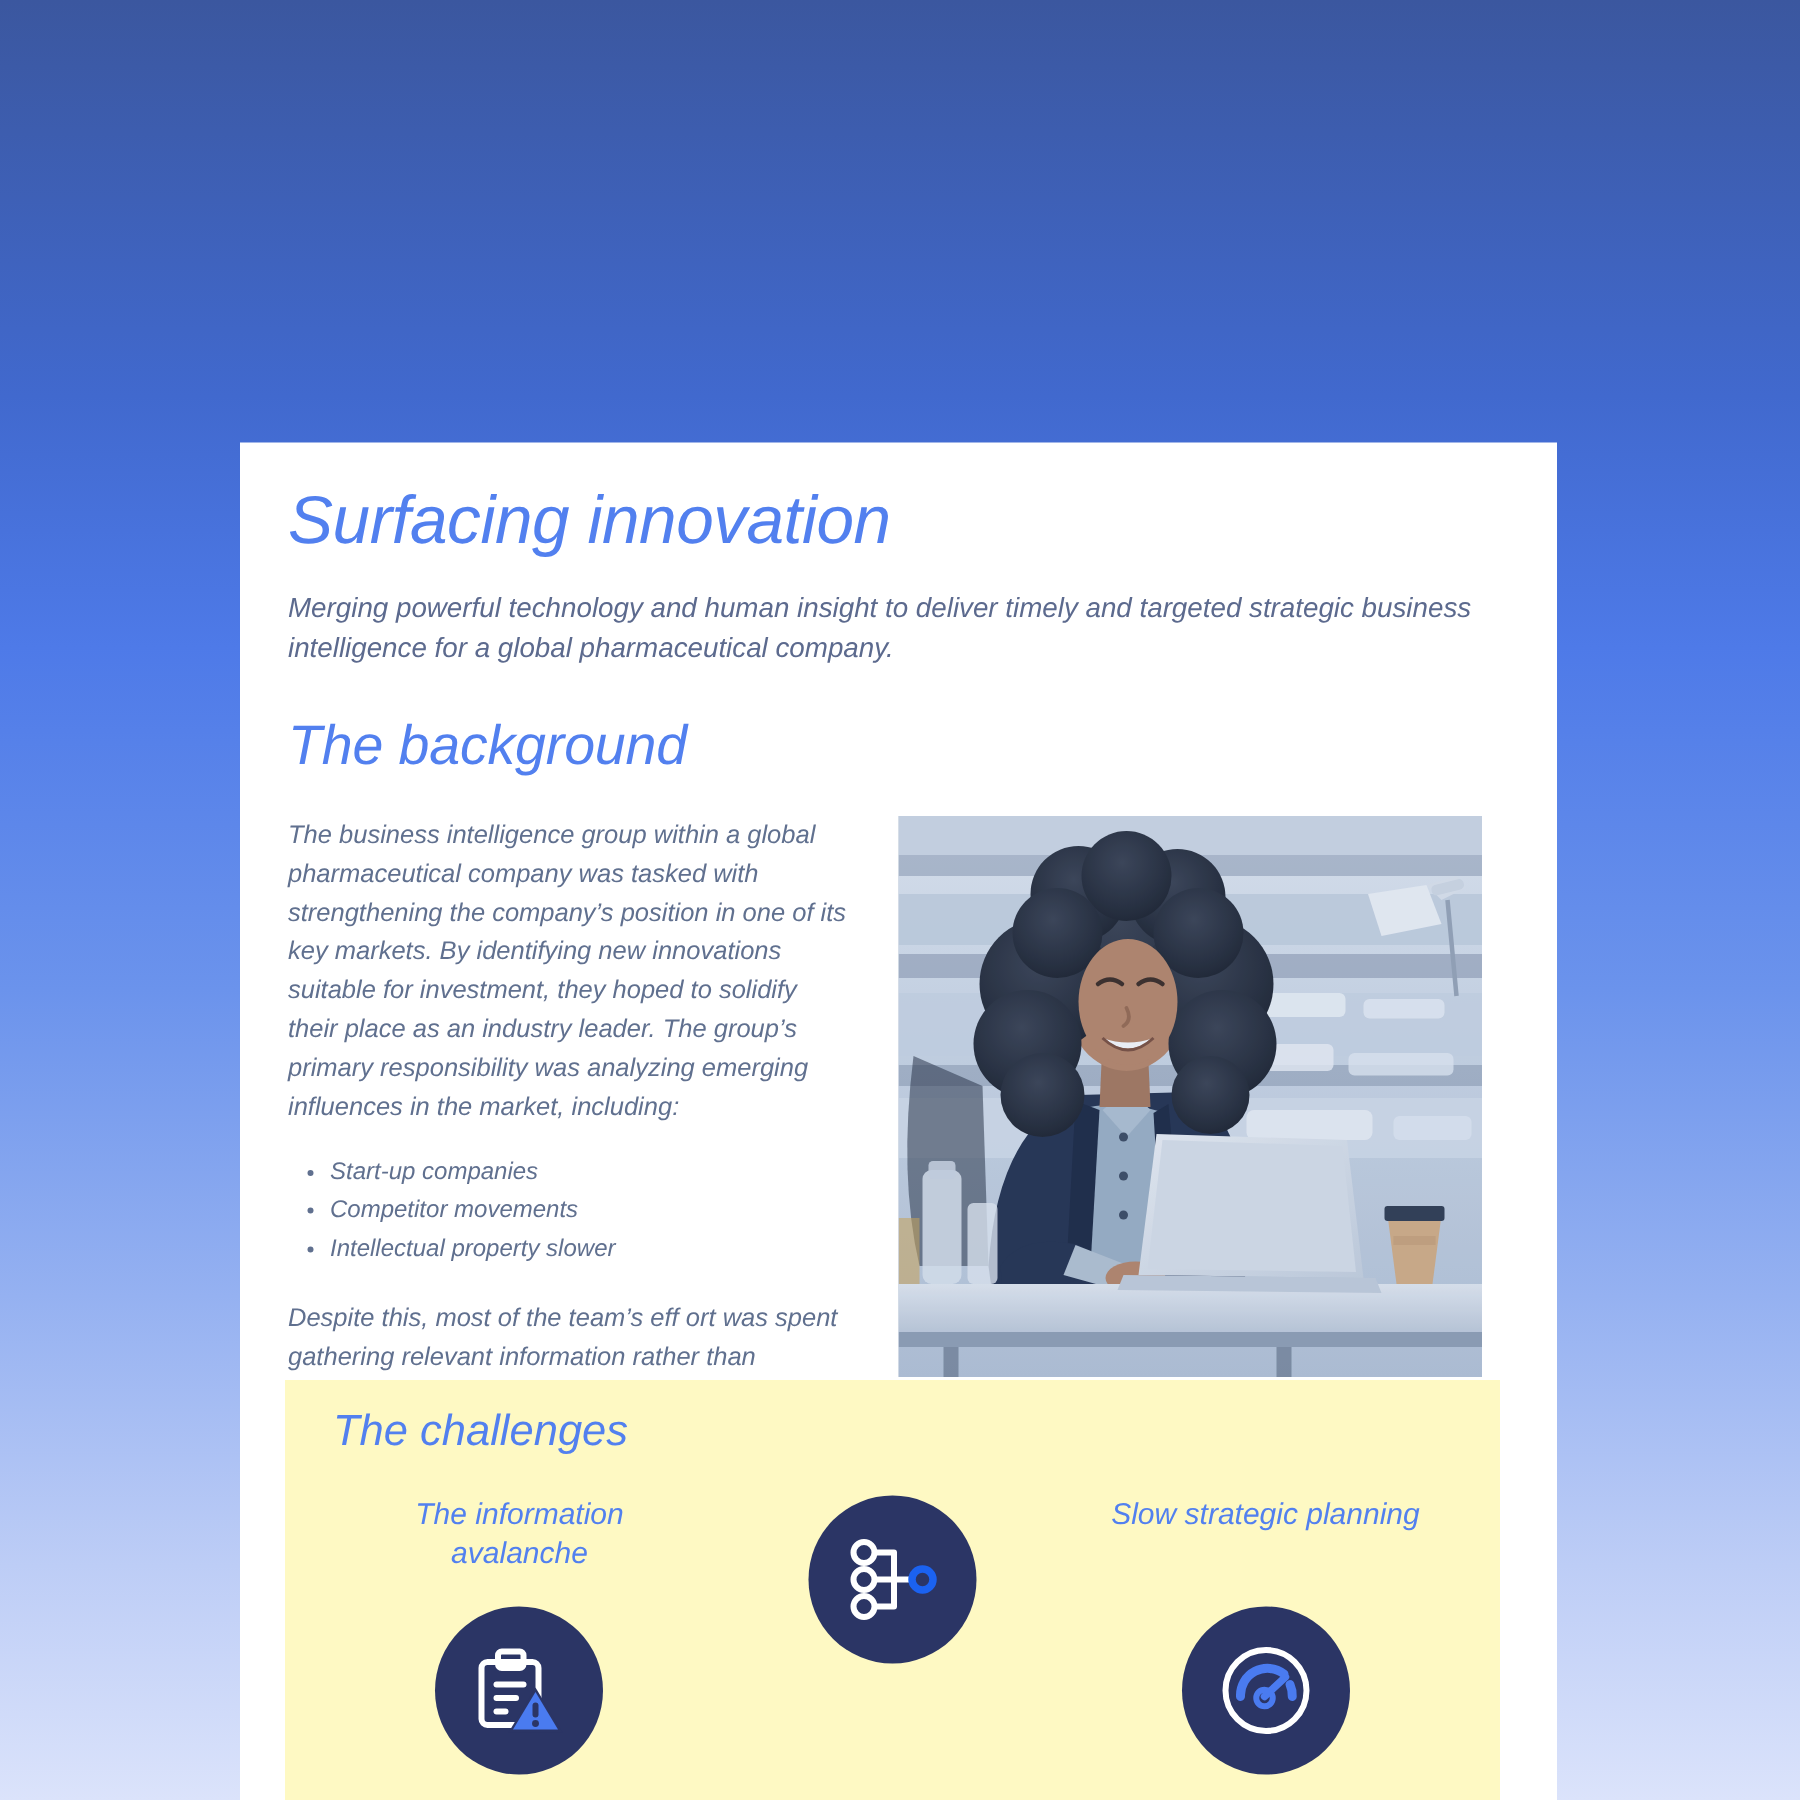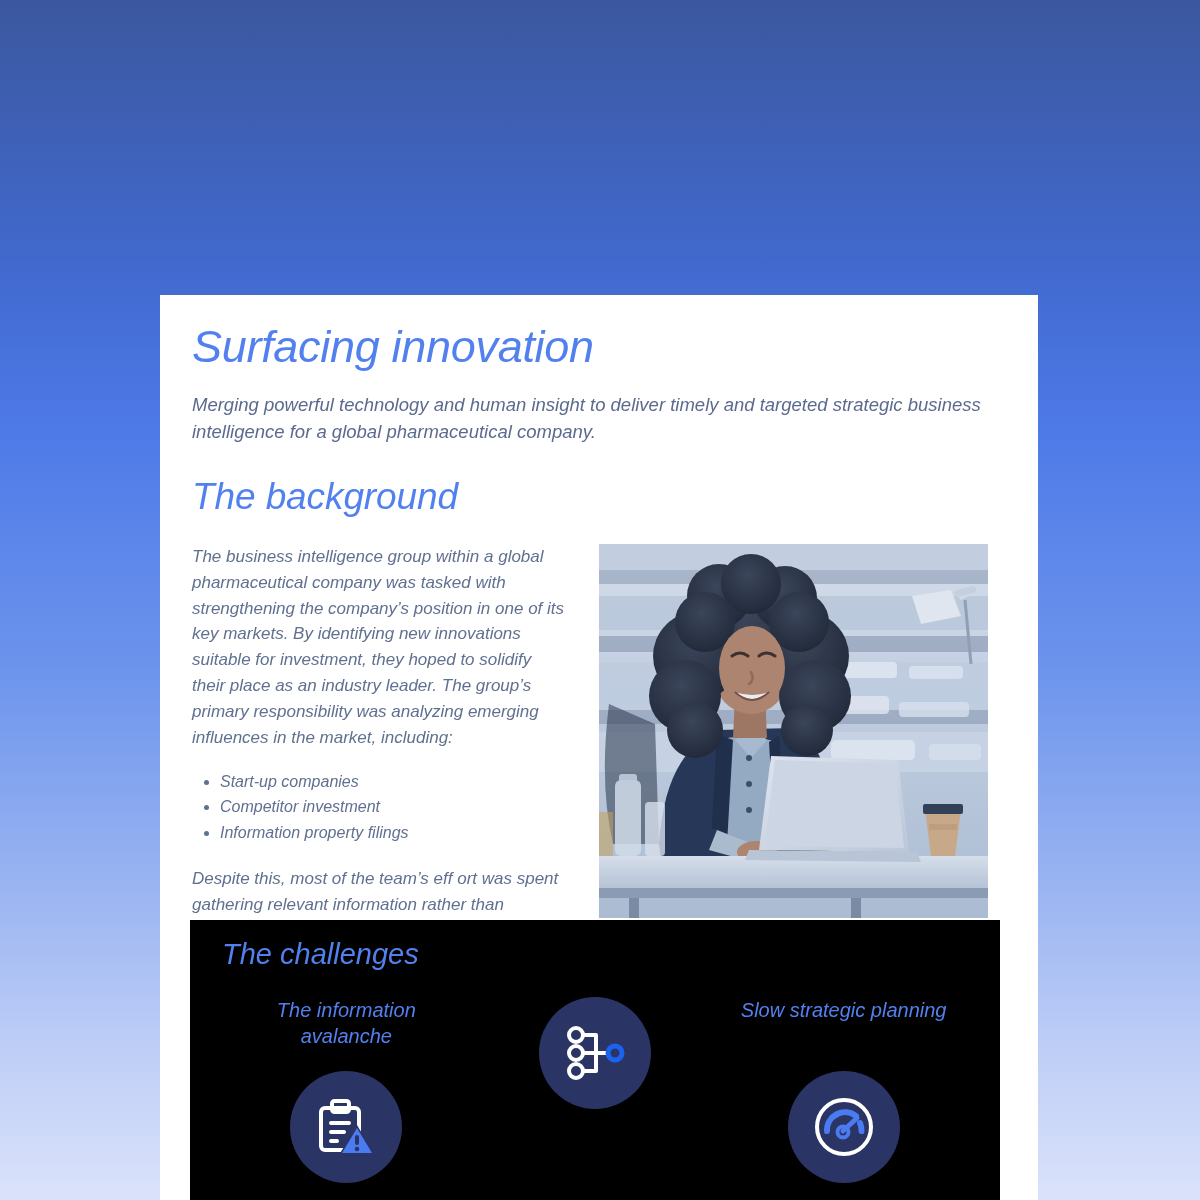--- a/index.html
+++ b/index.html
@@ -106,21 +106,21 @@
   }
   #background-photo svg { display: block; }
 
   
   #challenges-panel {
     position: absolute;
     left: 190px;
     top: 920px;
     width: 810px;
     height: 280px;
-    background: #000000;
+    background: #fef9c3;
     box-sizing: border-box;
     padding: 18px 32px 0 32px;
   }
   #challenges-heading {
     font-size: 29px;
     font-weight: 400;
     color: #5280ef;
     margin: 0 0 26px 0;
   }
   #challenge-items {
@@ -166,22 +166,22 @@
       <p id="subtitle">Merging powerful technology and human insight to deliver timely and targeted strategic business intelligence for a global pharmaceutical company.</p>
 
       <h2 class="section-heading">The background</h2>
 
       <div id="background-columns">
 
         <div id="background-text">
           <p>The business intelligence group within a global pharmaceutical company was tasked with strengthening the company’s position in one of its key markets. By identifying new innovations suitable for investment, they hoped to solidify their place as an industry leader. The group’s primary responsibility was analyzing emerging influences in the market, including:</p>
           <ul>
             <li>Start-up companies</li>
-            <li>Competitor investment</li>
-            <li>Information property filings</li>
+            <li>Competitor movements</li>
+            <li>Intellectual property slower</li>
           </ul>
           <p>Despite this, most of the team’s eff ort was spent gathering relevant information rather than analyzing it. The team only had access to limited content sources, which meant they had an incomplete view of the market landscape. This resulted in missed opportunities for growth and a slower response time to market threats.</p>
         </div>
 
         <div id="background-photo">
           <svg width="389" height="374" viewBox="0 0 389 374" xmlns="http://www.w3.org/2000/svg" role="img" aria-label="office photo">
             <defs>
               <linearGradient id="wallG" x1="0" y1="0" x2="0" y2="1">
                 <stop offset="0%" stop-color="#e8eef5"></stop>
                 <stop offset="45%" stop-color="#cfdae7"></stop>

